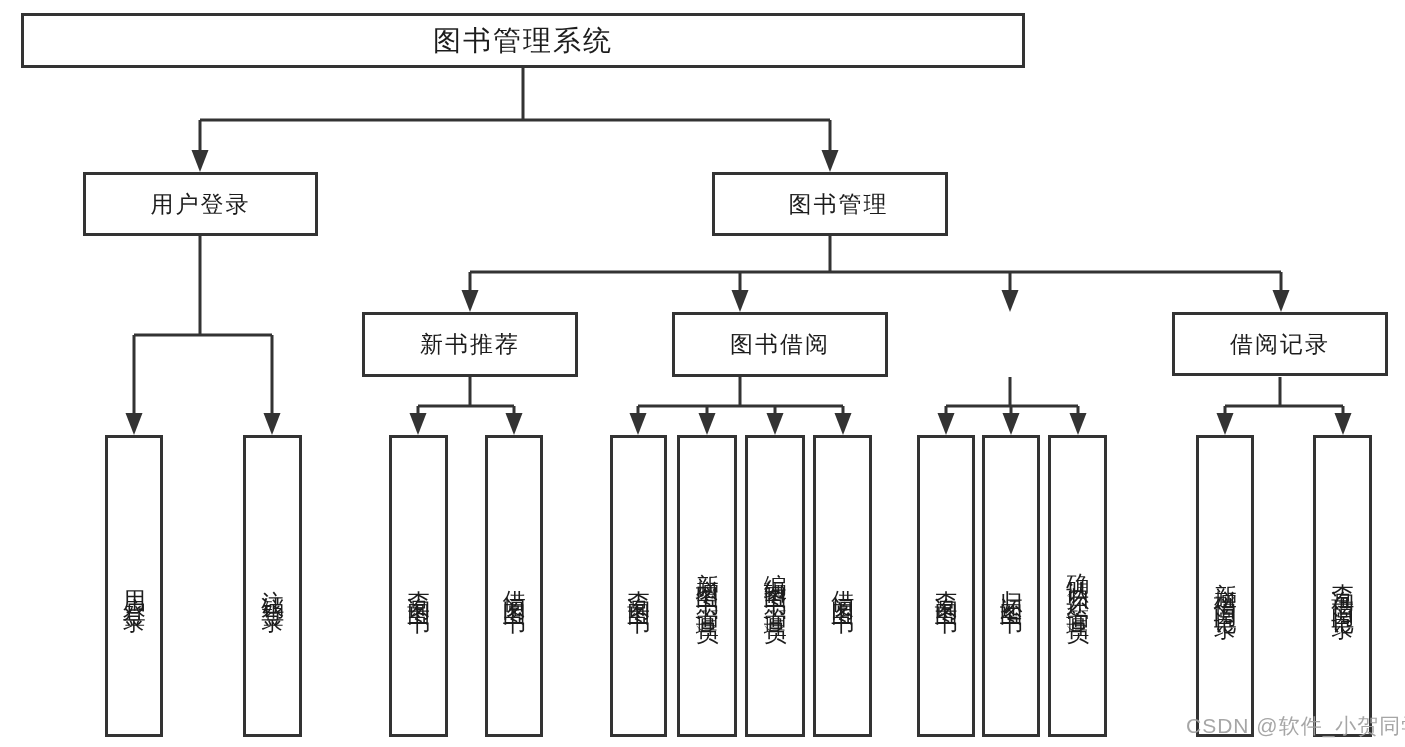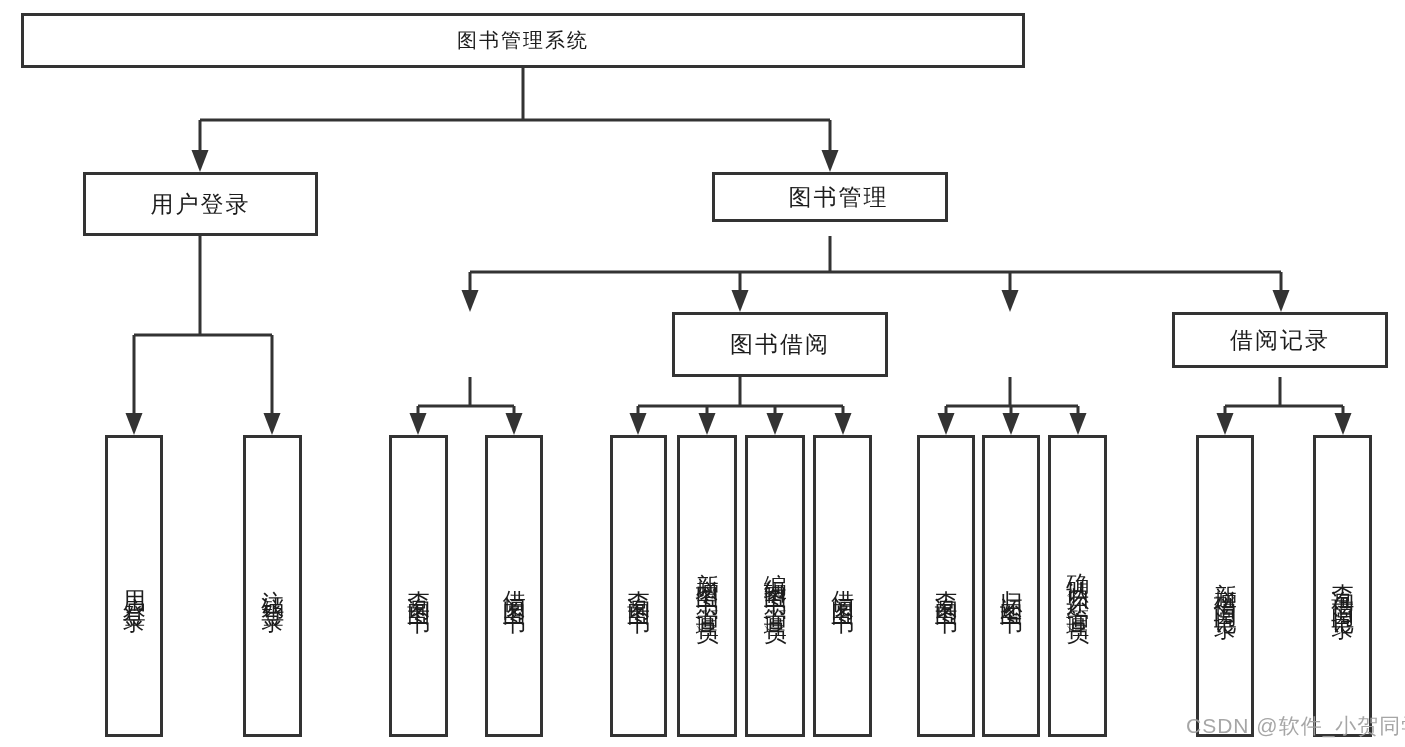--- a/index.html
+++ b/index.html
@@ -26,21 +26,21 @@
     align-items: center;
     justify-content: center;
     color: #1c1c1c;
   }
   .hnode span {
     font-size: 23px;
     letter-spacing: 2px;
     color: #1c1c1c;
     white-space: nowrap;
   }
-  .root-node span { font-size: 20px; }
+  .root-node span { font-size: 28px; }
   .leaf span {
     writing-mode: vertical-rl;
     text-orientation: mixed;
     font-size: 23px;
     line-height: 1.1;
     letter-spacing: 7px;
     color: #1c1c1c;
   }
   .watermark {
     position: absolute;
@@ -98,28 +98,31 @@
     </g>
   </svg>
 
   <div class="node hnode root-node" style="left:21px; top:13px; width:1004px; height:55px;">
     <span>图书管理系统</span>
   </div>
 
   <div class="node hnode" style="left:83px; top:172px; width:235px; height:64px;">
     <span>用户登录</span>
   </div>
-  <div class="node hnode" style="left:712px; top:172px; width:236px; height:50px;padding-left:17px;">
+  <div class="node hnode" style="left:712px; top:172px; width:236px; height:64px;padding-left:17px;">
     <span>图书管理</span>
   </div>
 
+  <div class="node hnode" style="left:362px; top:312px; width:216px; height:65px;">
+    <span>新书推荐</span>
+  </div>
   <div class="node hnode" style="left:632px; top:312px; width:216px; height:65px;margin-left:40px;">
     <span>图书借阅</span>
   </div>
-  <div class="node hnode" style="left:1172px; top:312px; width:216px; height:56px;">
+  <div class="node hnode" style="left:1172px; top:312px; width:216px; height:64px;">
     <span>借阅记录</span>
   </div>
 
   <div class="node leaf" style="left:105px; top:435px; width:58px; height:302px;">
     <span>用户登录</span>
   </div>
   <div class="node leaf" style="left:243px; top:435px; width:59px; height:302px;">
     <span>注销登录</span>
   </div>
 

